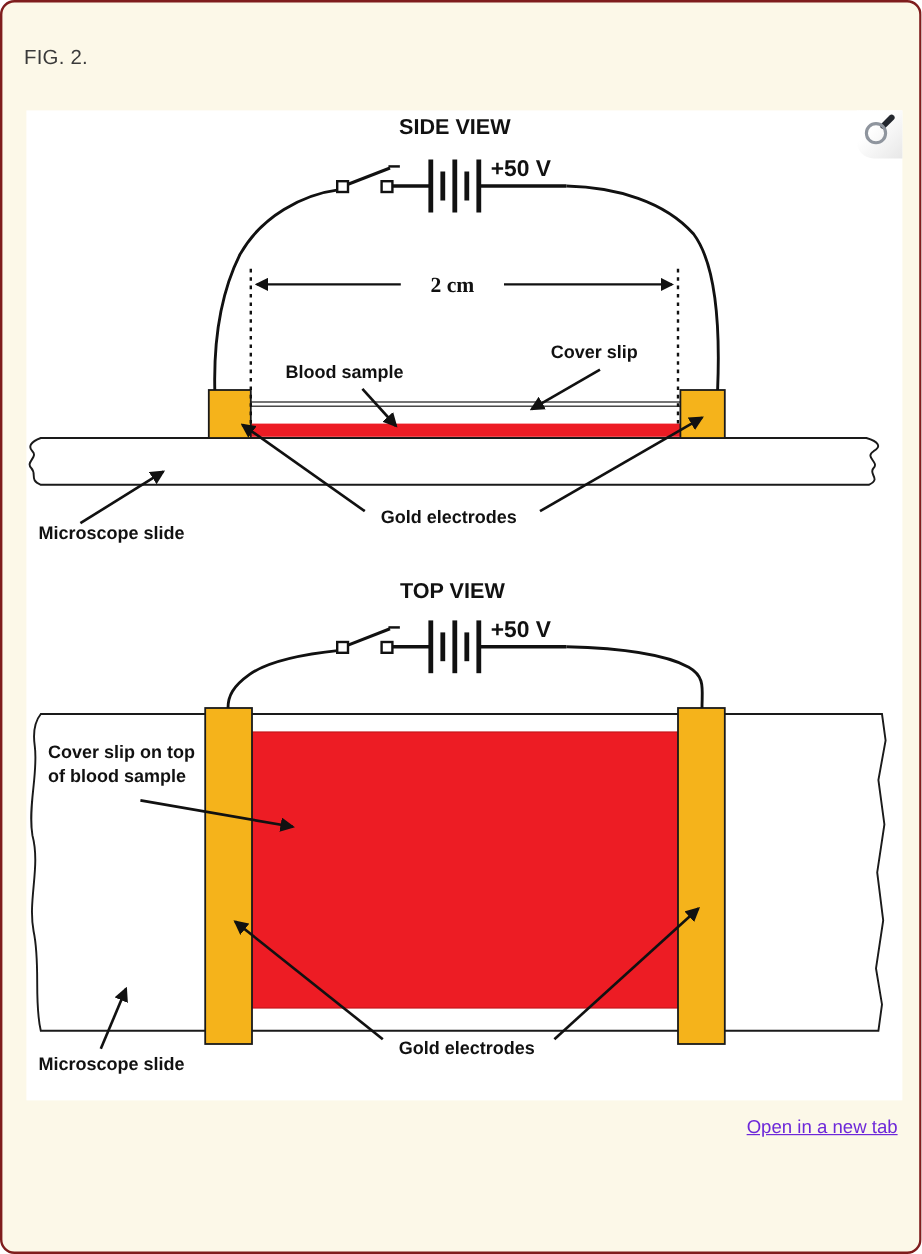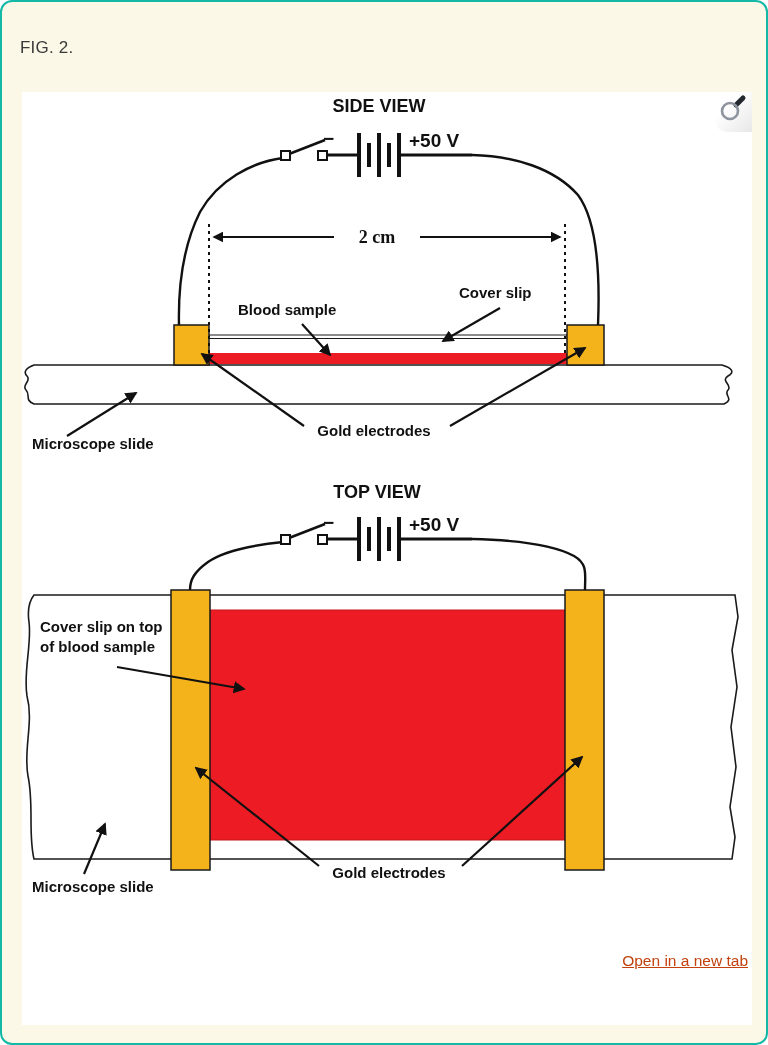--- a/index.html
+++ b/index.html
@@ -1,42 +1,42 @@
 <!DOCTYPE html>
 <html><head>
 <meta charset="utf-8">
 <style>
   html,body{margin:0;padding:0;background:#fff;}
   .page{
     position:relative;width:768px;height:1045px;
     box-sizing:border-box;
     background:#FCF8E8;
-    border:2px solid #14b8a6;
+    border:2px solid #7f1d1d;
     border-radius:12px;
     overflow:hidden;
     font-family:"Liberation Sans",sans-serif;
   }
   .fig-label{
     position:absolute;left:18px;top:36px;
     font-size:17px;color:#3a3a3a;letter-spacing:.2px;
   }
   .figure-panel{
-    position:absolute;left:20px;top:90px;width:730px;height:933px;
+    position:absolute;left:20px;top:90px;width:730px;height:825px;
     background:#ffffff;
   }
   .figure-panel svg.diagram{position:absolute;left:0;top:0;}
   .magnifier{
     position:absolute;right:0;top:0;width:38px;height:40px;
     border:0;padding:0;margin:0;cursor:pointer;
     background:linear-gradient(135deg,#ffffff 35%,#e7e7e7 100%);
     border-bottom-left-radius:14px;
   }
   .open-link{
     position:absolute;right:18px;top:929px;
-    font-size:15.5px;color:#c2410c;text-decoration:underline;cursor:pointer;margin-top:21px;
+    font-size:15.5px;color:#6d28d9;text-decoration:underline;cursor:pointer;
   }
   .caption{
     position:absolute;left:18px;top:987px;width:732px;
     font-family:"Liberation Serif",serif;
     font-size:17.5px;color:#1c1c1c;line-height:1.3;
   }
   text{fill:#111;}
   .dlabel{font-family:"Liberation Sans",sans-serif;font-weight:bold;font-size:15px;}
   .dtitle{font-family:"Liberation Sans",sans-serif;font-weight:bold;font-size:18px;}
   .dvolt{font-family:"Liberation Sans",sans-serif;font-weight:600;font-size:19px;}

